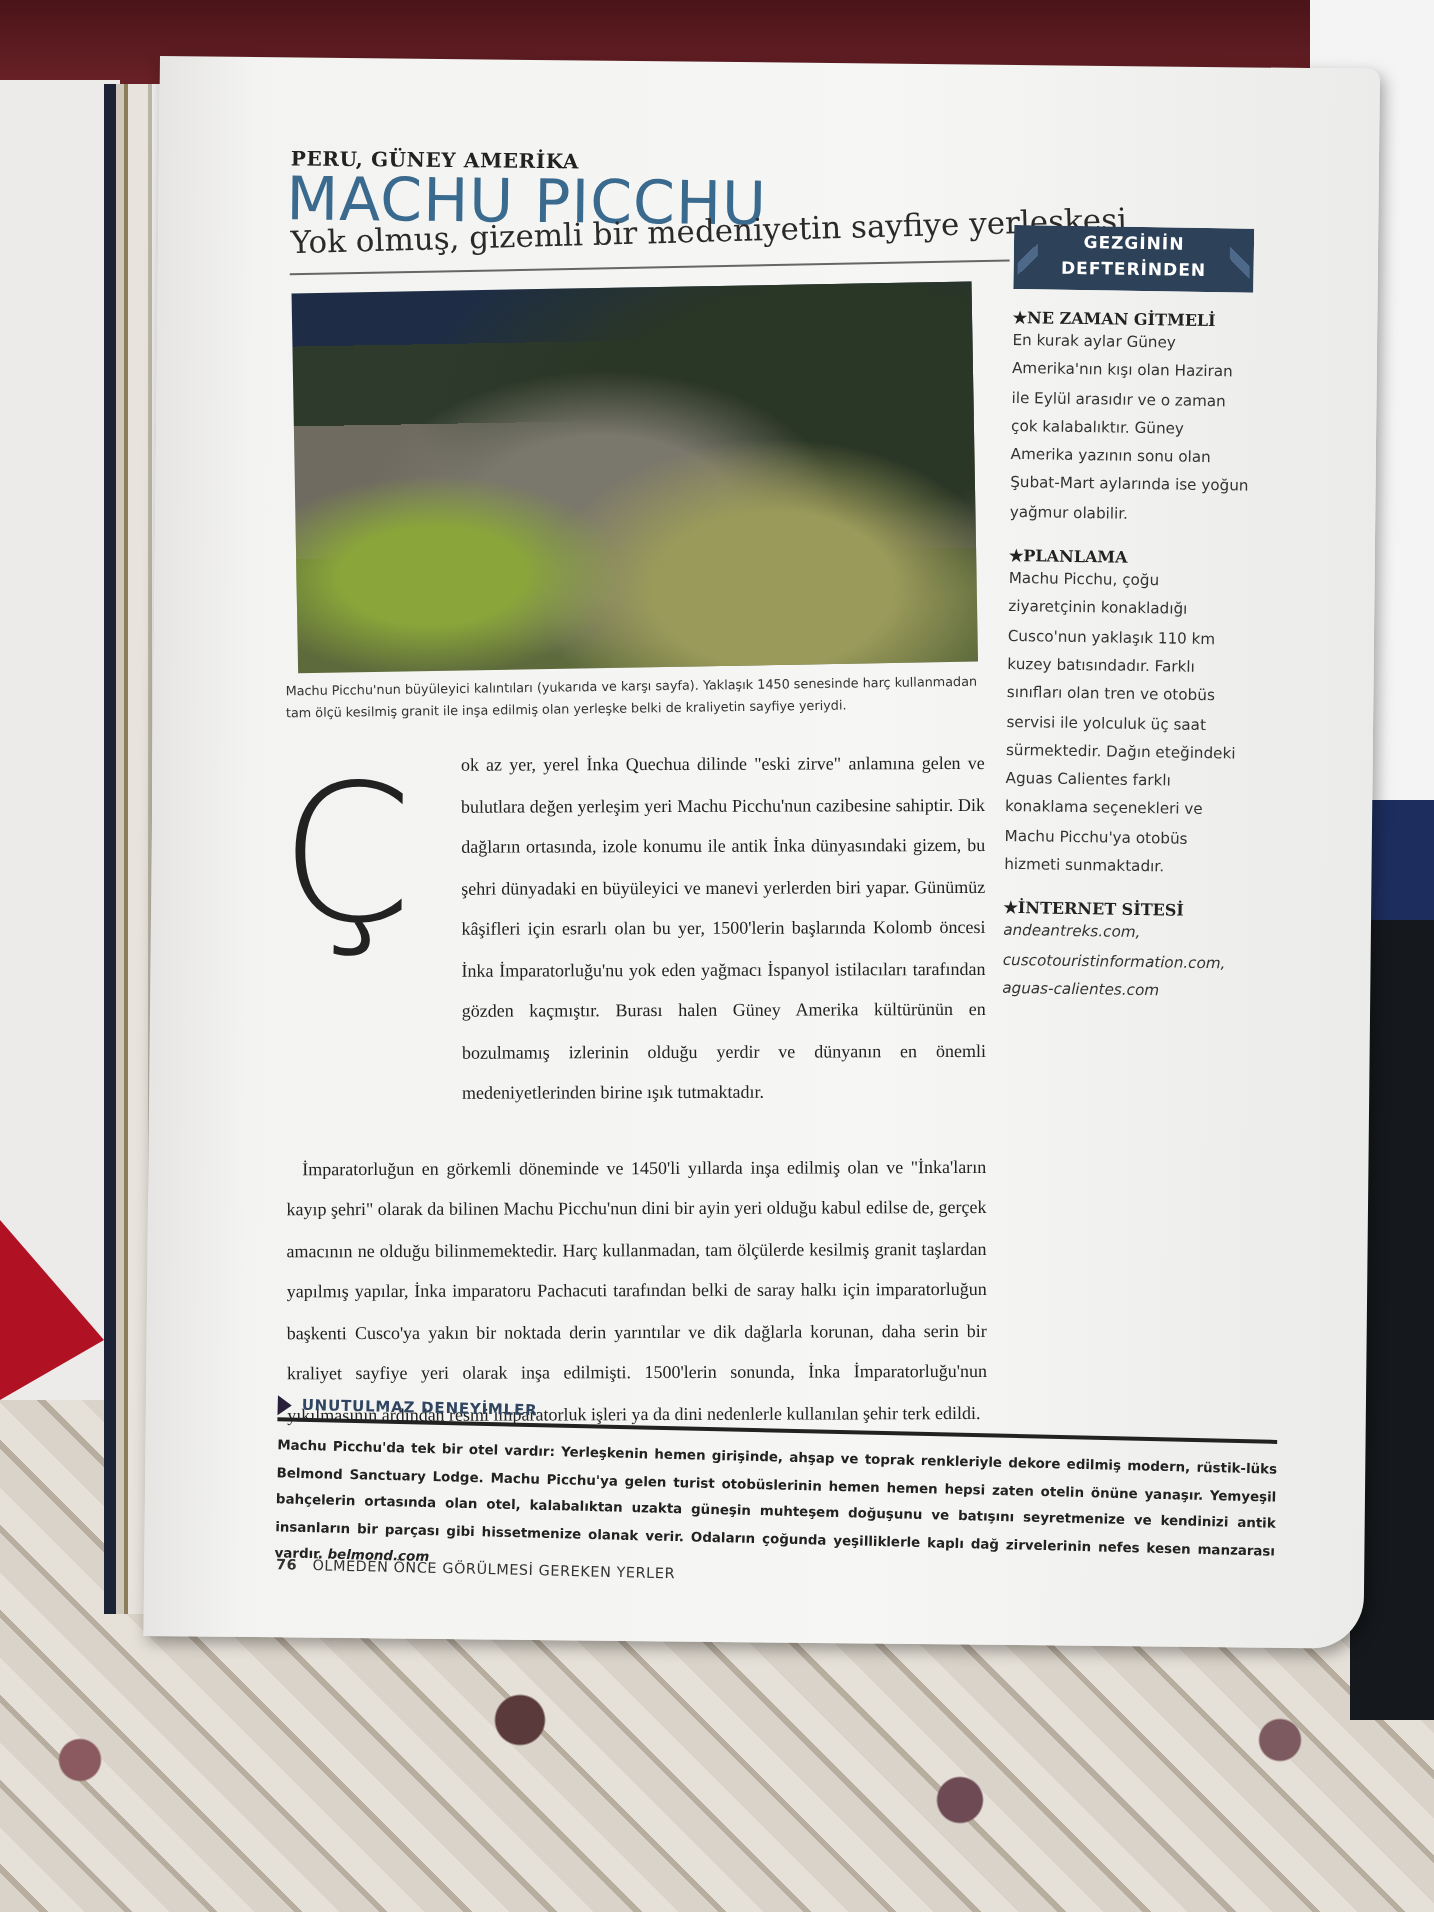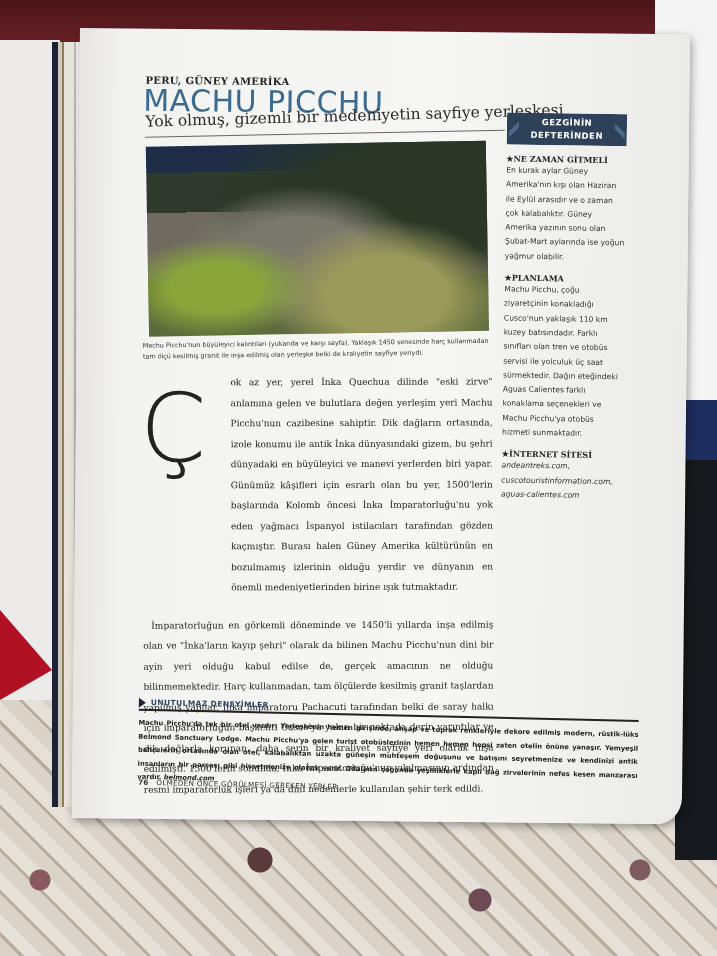--- a/index.html
+++ b/index.html
@@ -76,21 +76,21 @@
   }
   .dropcap {
     position: absolute; left: 64px; top: 352px;
     font-family: "DejaVu Sans", sans-serif; font-size: 95px; font-weight: 300; color: #222; line-height: 1;
   }
   .body-col {
     position: absolute; left: 66px; top: 344px; width: 350px;
     font-size: 9px; line-height: 20.5px; color: #222; text-align: justify;
     transform: rotate(-0.8deg); transform-origin: 0 0;
   }
-  .body-col p { margin: 0; }
+  .body-col p { margin: 0; font-family: Liberation Serif, serif; }
   .body-col p + p { text-indent: 8px; margin-top: 17px; }
   .p1 { padding-left: 88px; }
   .sidebar {
     position: absolute; left: 428px; top: 80px; width: 120px;
     font-family: "DejaVu Sans", sans-serif; color: #333;
     transform: rotate(0.3deg); transform-origin: 0 0;
   }
   .sb-head {
     background: #2d4158; color: #fff; text-align: center; font-weight: bold;
     font-size: 8.5px; line-height: 13px; padding: 3px 4px; letter-spacing: 0.5px;

